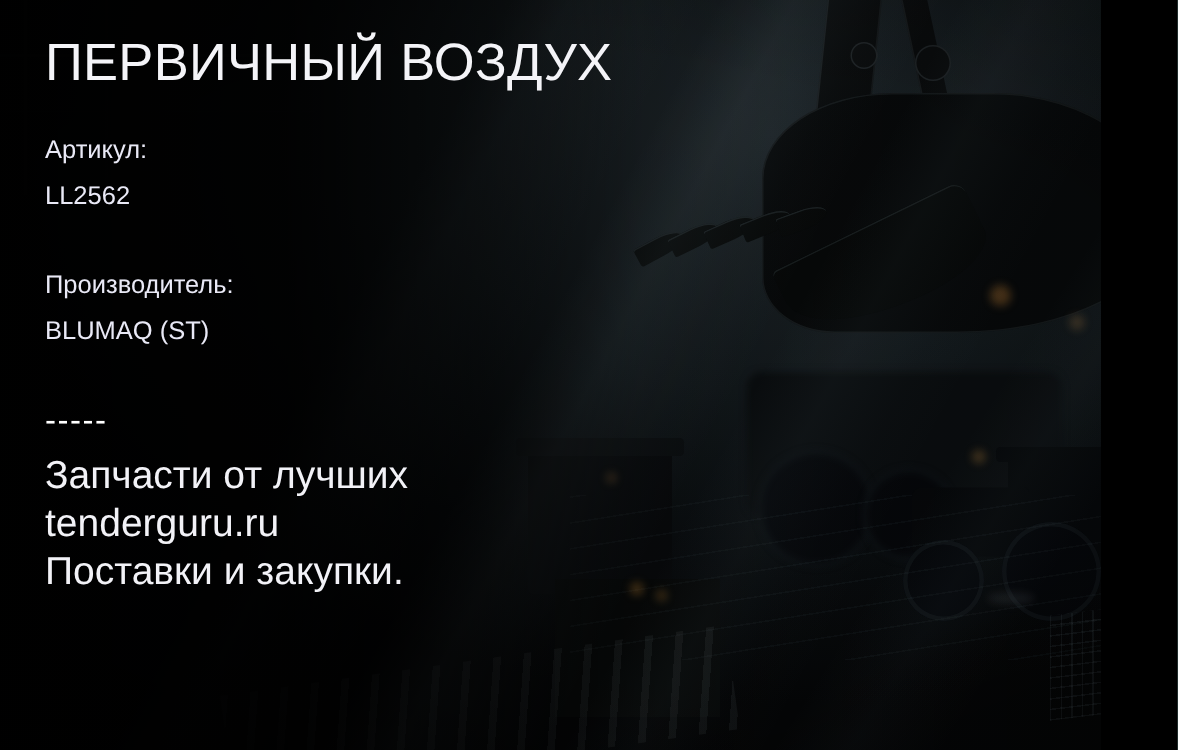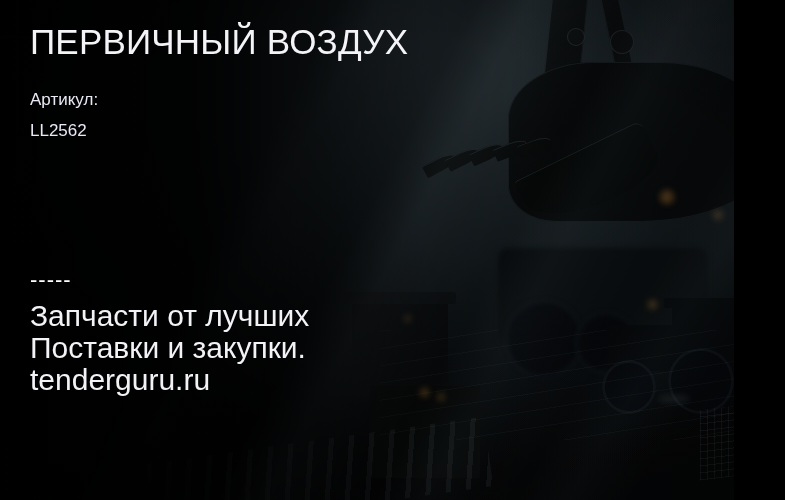--- a/index.html
+++ b/index.html
@@ -204,21 +204,21 @@
     top: 268px;
     font-size: 22px;
     line-height: 24px;
     letter-spacing: 1px;
     color: #ffffff;
   }
   .promo {
     position: absolute;
     left: 0;
     top: 300px;
-    font-size: 30px;
+    font-size: 26px;
     line-height: 32px;
     color: #f2f2f7;
   }
   .promo span { display: block; white-space: nowrap; }
 </style>
 </head>
 <body>
 
 <div id="card">
 
@@ -274,23 +274,27 @@
 
   <div class="content">
 
     <div class="title">ПЕРВИЧНЫЙ ВОЗДУХ</div>
 
     <div class="field field-article">
       <span class="label">Артикул:</span>
       <span class="value">LL2562</span>
     </div>
 
+    <div class="field field-maker">
+      <span class="label">Производитель:</span>
+      <span class="value">BLUMAQ (ST)</span>
+    </div>
 
     <div class="separator">-----</div>
 
     <div class="promo">
       <span>Запчасти от лучших</span>
+      <span>tenderguru.ru</span>
       <span>Поставки и закупки.</span>
-      <span>tenderguru.ru</span>
     </div>
 
   </div>
 </div>
 
 </body></html>

